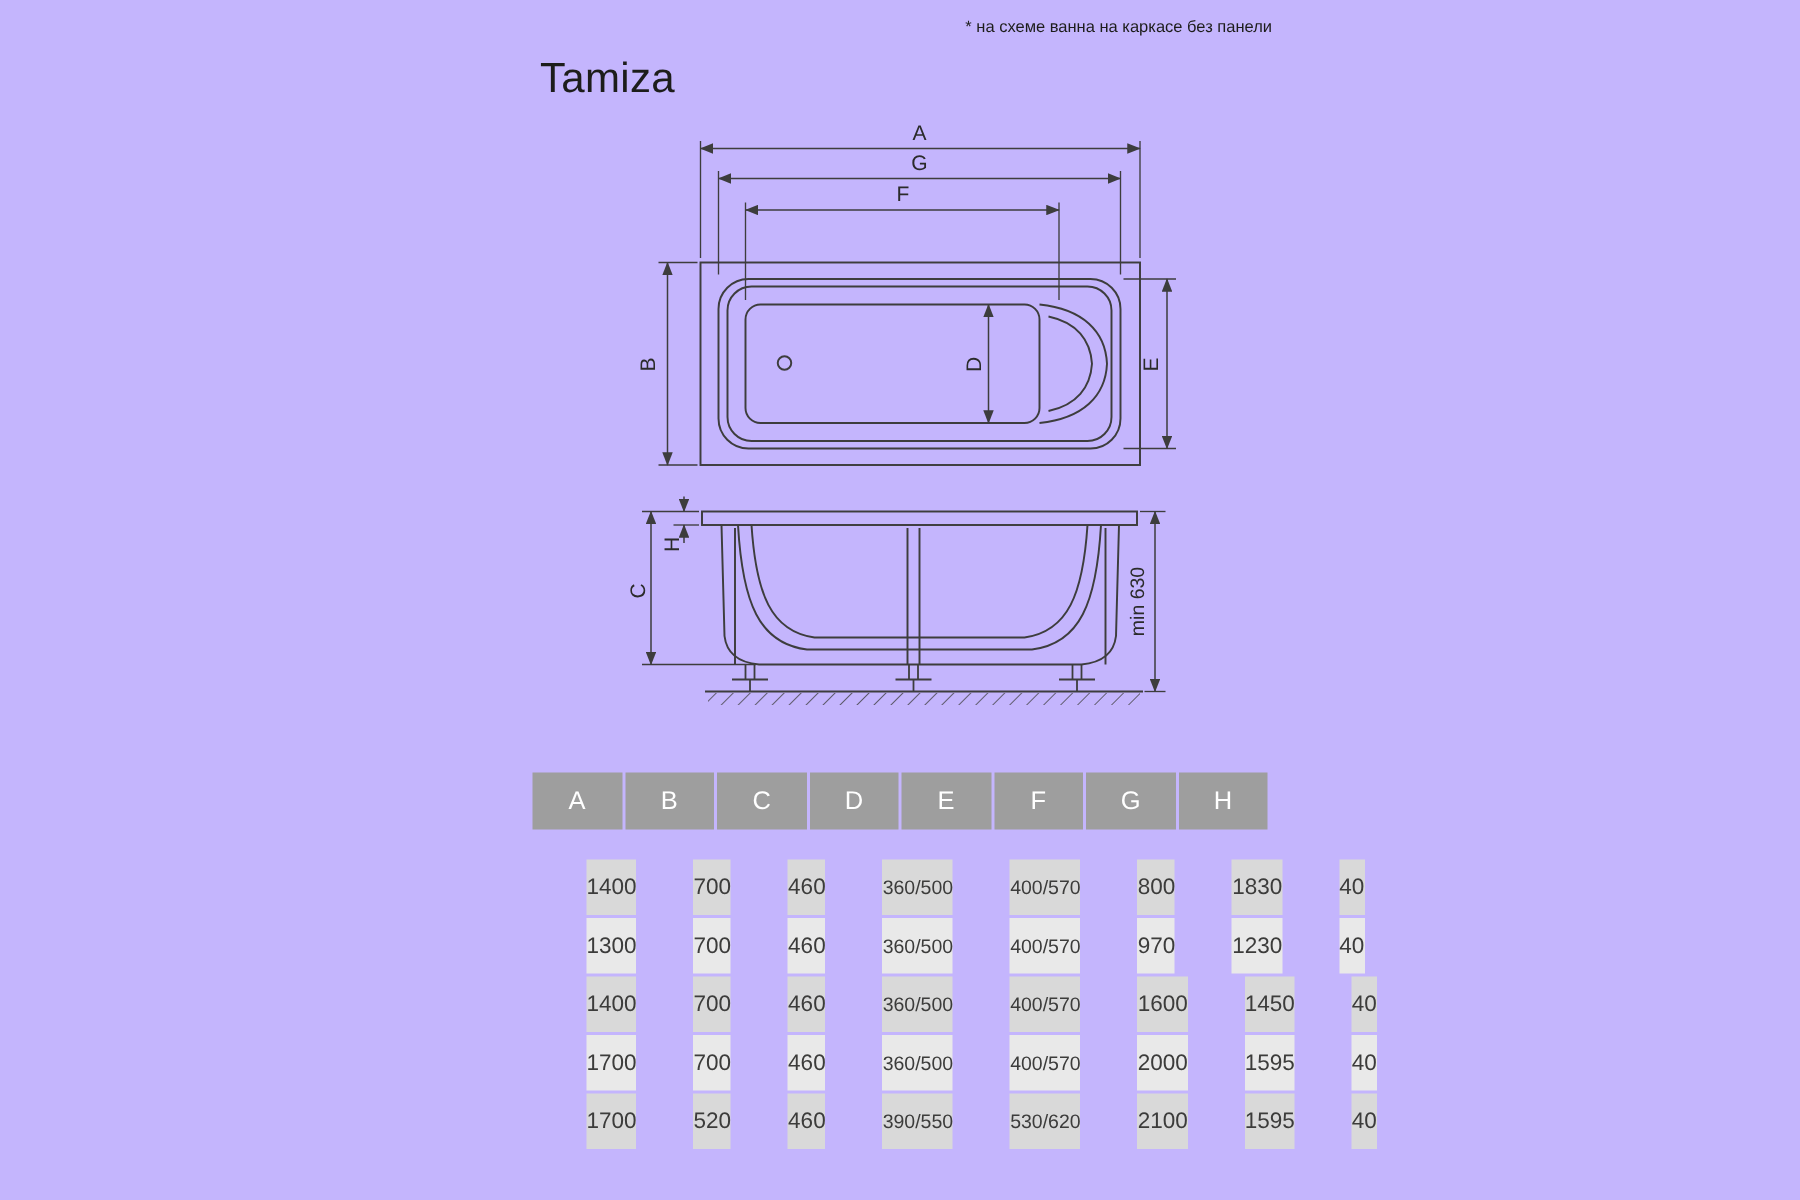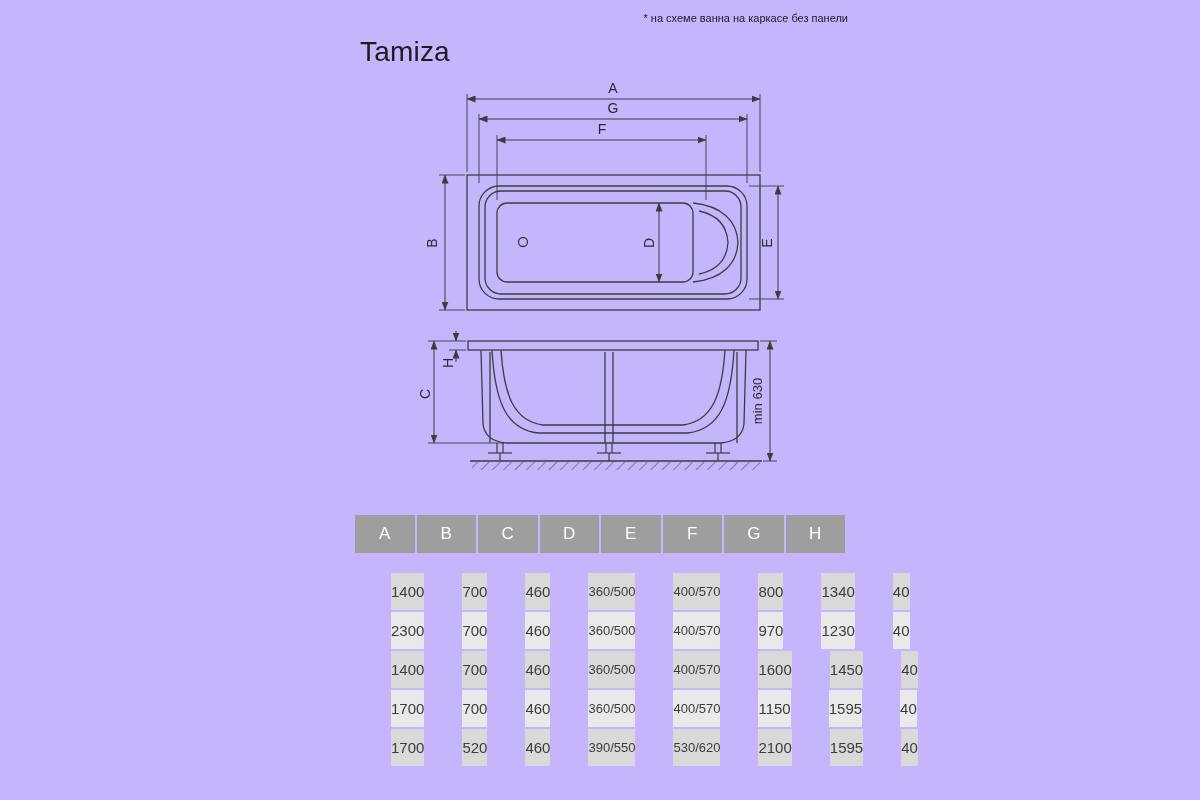--- a/index.html
+++ b/index.html
@@ -181,25 +181,25 @@
         <div class="th">H</div>
       </div>
     <div class="tbody">
         <div class="tr dark">
           <div class="td">1400</div>
           <div class="td">700</div>
           <div class="td">460</div>
           <div class="td small">360/500</div>
           <div class="td small">400/570</div>
           <div class="td">800</div>
-          <div class="td">1340</div>
+          <div class="td">1830</div>
           <div class="td">40</div>
         </div>
         <div class="tr light">
-          <div class="td">2300</div>
+          <div class="td">1300</div>
           <div class="td">700</div>
           <div class="td">460</div>
           <div class="td small">360/500</div>
           <div class="td small">400/570</div>
           <div class="td">970</div>
           <div class="td">1230</div>
           <div class="td">40</div>
         </div>
         <div class="tr dark">
           <div class="td">1400</div>
@@ -210,21 +210,21 @@
           <div class="td">1600</div>
           <div class="td">1450</div>
           <div class="td">40</div>
         </div>
         <div class="tr light">
           <div class="td">1700</div>
           <div class="td">700</div>
           <div class="td">460</div>
           <div class="td small">360/500</div>
           <div class="td small">400/570</div>
-          <div class="td">1150</div>
+          <div class="td">2000</div>
           <div class="td">1595</div>
           <div class="td">40</div>
         </div>
         <div class="tr dark">
           <div class="td">1700</div>
           <div class="td">520</div>
           <div class="td">460</div>
           <div class="td small">390/550</div>
           <div class="td small">530/620</div>
           <div class="td">2100</div>

